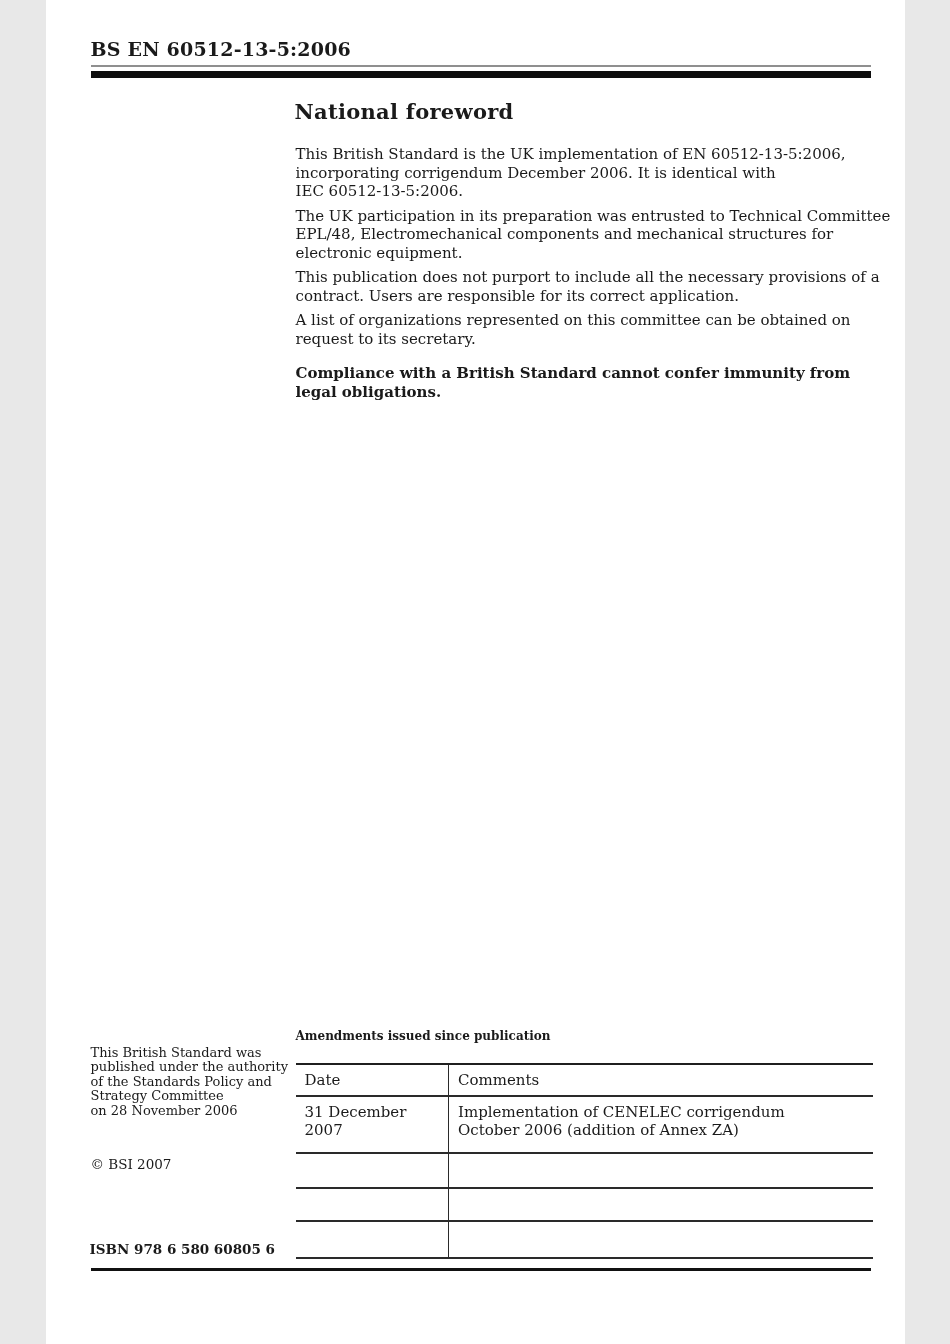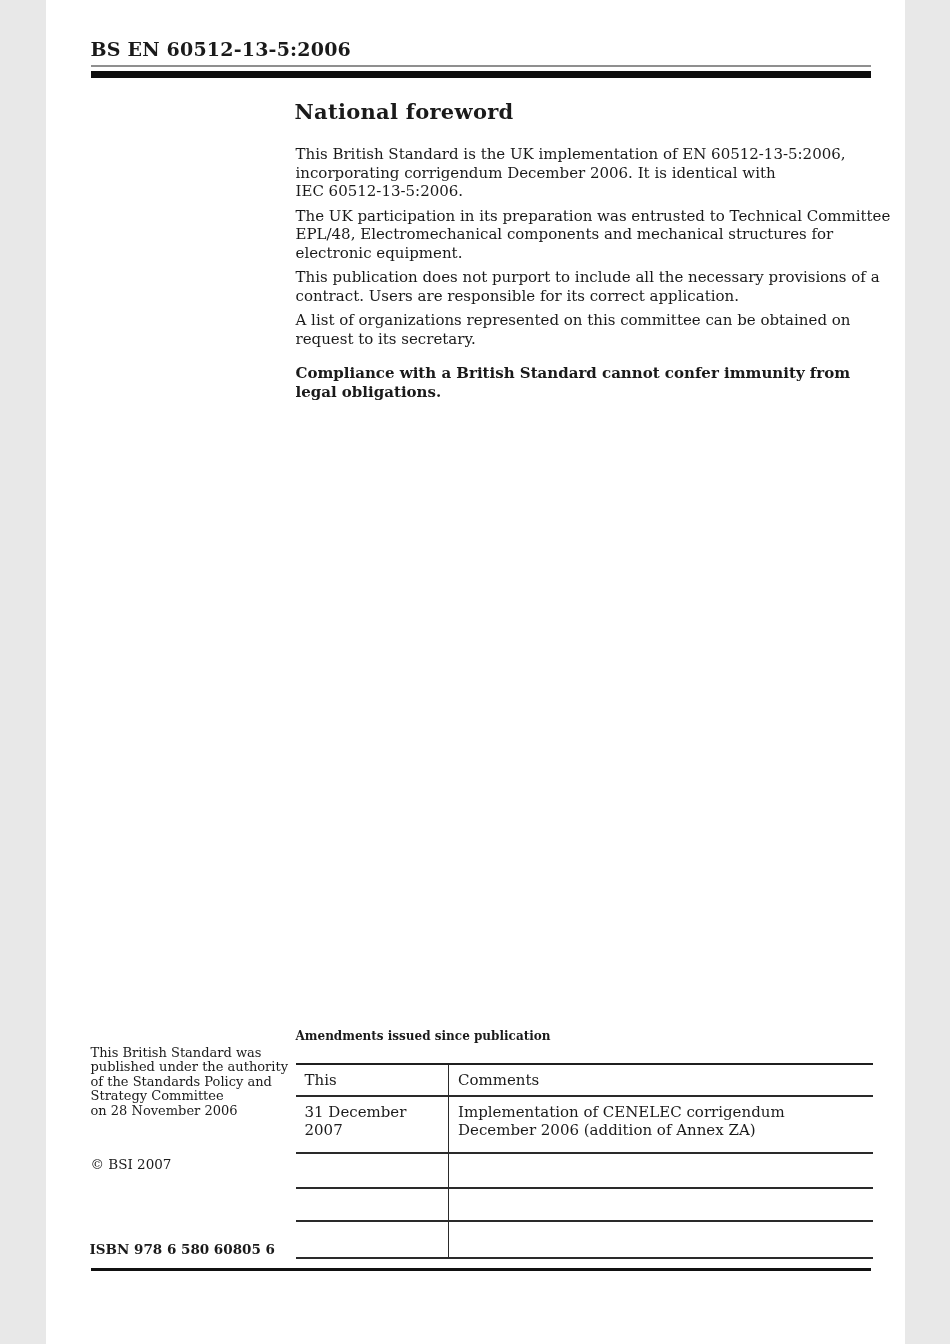--- a/index.html
+++ b/index.html
@@ -178,29 +178,29 @@
 
   <h2 class="amendments-caption">Amendments issued since publication</h2>
 
   <table class="amendments">
     <colgroup>
       <col class="col-date">
       <col class="col-comments">
     </colgroup>
     <thead>
       <tr class="row-header">
-        <th>This</th>
+        <th>Date</th>
         <th>Comments</th>
       </tr>
     </thead>
     <tbody>
       <tr class="row-data">
         <td>31 December 2007</td>
         <td>Implementation of CENELEC corrigendum
-December 2006 (addition of Annex ZA)</td>
+October 2006 (addition of Annex ZA)</td>
       </tr>
       <tr class="row-empty-1">
         <td></td>
         <td></td>
       </tr>
       <tr class="row-empty-2">
         <td></td>
         <td></td>
       </tr>
       <tr class="row-empty-3">

